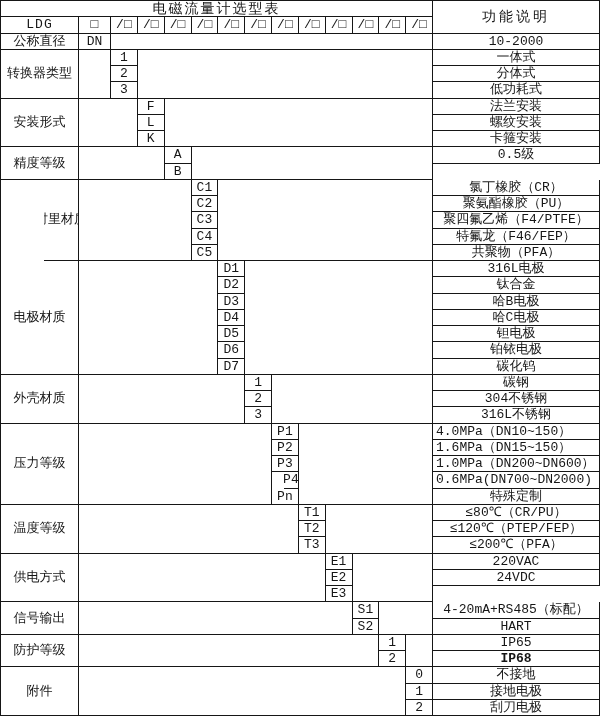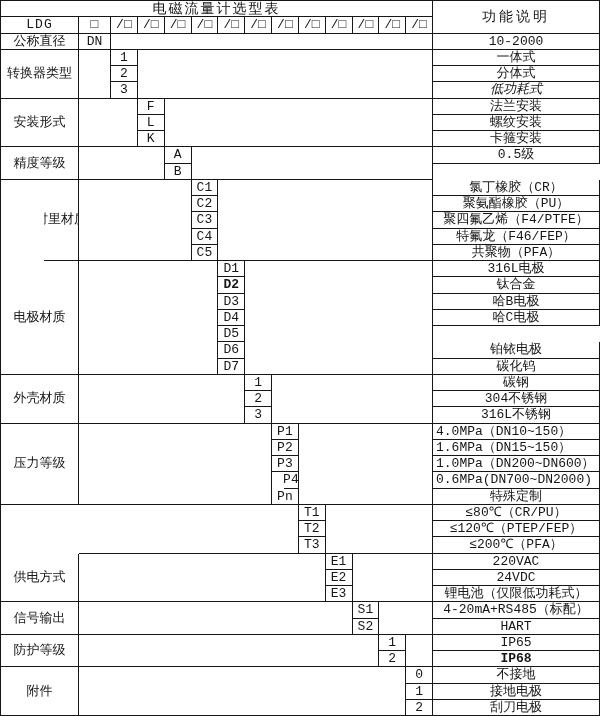--- a/index.html
+++ b/index.html
@@ -60,21 +60,21 @@
       <div class="cell" style="grid-area: 3 / 3 / 4 / 15;"></div>
       <div class="cell" style="grid-area: 3 / 15 / 4 / 16;">10-2000</div>
       <div class="cell lbl" style="grid-area: 4 / 1 / 7 / 2;">转换器类型</div>
       <div class="cell" style="grid-area: 4 / 2 / 7 / 3;"></div>
       <div class="cell" style="grid-area: 4 / 3 / 5 / 4;">1</div>
       <div class="cell" style="grid-area: 5 / 3 / 6 / 4;">2</div>
       <div class="cell" style="grid-area: 6 / 3 / 7 / 4;">3</div>
       <div class="cell" style="grid-area: 4 / 4 / 7 / 15;"></div>
       <div class="cell" style="grid-area: 4 / 15 / 5 / 16;">一体式</div>
       <div class="cell" style="grid-area: 5 / 15 / 6 / 16;">分体式</div>
-      <div class="cell" style="grid-area: 6 / 15 / 7 / 16; font-style: italic;">低功耗式</div>
+      <div class="cell" style="grid-area: 6 / 15 / 7 / 16;">低功耗式</div>
       <div class="cell lbl" style="grid-area: 7 / 1 / 10 / 2;">安装形式</div>
       <div class="cell" style="grid-area: 7 / 2 / 10 / 4;"></div>
       <div class="cell" style="grid-area: 7 / 4 / 8 / 5;">F</div>
       <div class="cell" style="grid-area: 8 / 4 / 9 / 5;">L</div>
       <div class="cell" style="grid-area: 9 / 4 / 10 / 5;">K</div>
       <div class="cell" style="grid-area: 7 / 5 / 10 / 15;"></div>
       <div class="cell" style="grid-area: 7 / 15 / 8 / 16;">法兰安装</div>
       <div class="cell" style="grid-area: 8 / 15 / 9 / 16;">螺纹安装</div>
       <div class="cell" style="grid-area: 9 / 15 / 10 / 16;">卡箍安装</div>
       <div class="cell lbl" style="grid-area: 10 / 1 / 12 / 2;">精度等级</div>
@@ -92,31 +92,32 @@
       <div class="cell" style="grid-area: 16 / 6 / 17 / 7; text-align: center;">C5</div>
       <div class="cell" style="grid-area: 12 / 7 / 17 / 15;"></div>
       <div class="cell" style="grid-area: 12 / 15 / 13 / 16;">氯丁橡胶（CR）</div>
       <div class="cell" style="grid-area: 13 / 15 / 14 / 16;">聚氨酯橡胶（PU）</div>
       <div class="cell" style="grid-area: 14 / 15 / 15 / 16;">聚四氟乙烯（F4/PTFE）</div>
       <div class="cell" style="grid-area: 15 / 15 / 16 / 16;">特氟龙（F46/FEP）</div>
       <div class="cell" style="grid-area: 16 / 15 / 17 / 16;">共聚物（PFA）</div>
       <div class="cell lbl" style="grid-area: 17 / 1 / 24 / 2;">电极材质</div>
       <div class="cell" style="grid-area: 17 / 2 / 24 / 7;"></div>
       <div class="cell" style="grid-area: 17 / 7 / 18 / 8;">D1</div>
-      <div class="cell" style="grid-area: 18 / 7 / 19 / 8; font-weight: bold;">D2</div>
+      <div class="cell" style="grid-area: 18 / 7 / 19 / 8;">D2</div>
       <div class="cell" style="grid-area: 19 / 7 / 20 / 8;">D3</div>
       <div class="cell" style="grid-area: 20 / 7 / 21 / 8;">D4</div>
       <div class="cell" style="grid-area: 21 / 7 / 22 / 8;">D5</div>
       <div class="cell" style="grid-area: 22 / 7 / 23 / 8;">D6</div>
       <div class="cell" style="grid-area: 23 / 7 / 24 / 8;">D7</div>
       <div class="cell" style="grid-area: 17 / 8 / 24 / 15;"></div>
       <div class="cell" style="grid-area: 17 / 15 / 18 / 16;">316L电极</div>
       <div class="cell" style="grid-area: 18 / 15 / 19 / 16;">钛合金</div>
       <div class="cell" style="grid-area: 19 / 15 / 20 / 16;">哈B电极</div>
       <div class="cell" style="grid-area: 20 / 15 / 21 / 16;">哈C电极</div>
+      <div class="cell" style="grid-area: 21 / 15 / 22 / 16;">钽电极</div>
       <div class="cell" style="grid-area: 22 / 15 / 23 / 16;">铂铱电极</div>
       <div class="cell" style="grid-area: 23 / 15 / 24 / 16;">碳化钨</div>
       <div class="cell lbl" style="grid-area: 24 / 1 / 27 / 2;">外壳材质</div>
       <div class="cell" style="grid-area: 24 / 2 / 27 / 8;"></div>
       <div class="cell" style="grid-area: 24 / 8 / 25 / 9;">1</div>
       <div class="cell" style="grid-area: 25 / 8 / 26 / 9;">2</div>
       <div class="cell" style="grid-area: 26 / 8 / 27 / 9;">3</div>
       <div class="cell" style="grid-area: 24 / 9 / 27 / 15;"></div>
       <div class="cell" style="grid-area: 24 / 15 / 25 / 16;">碳钢</div>
       <div class="cell" style="grid-area: 25 / 15 / 26 / 16;">304不锈钢</div>
@@ -127,37 +128,37 @@
       <div class="cell" style="grid-area: 28 / 9 / 29 / 10;">P2</div>
       <div class="cell" style="grid-area: 29 / 9 / 30 / 10;">P3</div>
       <div class="cell" style="grid-area: 30 / 9 / 31 / 10; margin-left: 12px;">P4</div>
       <div class="cell" style="grid-area: 31 / 9 / 32 / 10;">Pn</div>
       <div class="cell" style="grid-area: 27 / 10 / 32 / 15;"></div>
       <div class="cell left" style="grid-area: 27 / 15 / 28 / 16;">4.0MPa（DN10~150）</div>
       <div class="cell left" style="grid-area: 28 / 15 / 29 / 16;">1.6MPa（DN15~150）</div>
       <div class="cell left" style="grid-area: 29 / 15 / 30 / 16;">1.0MPa（DN200~DN600）</div>
       <div class="cell left" style="grid-area: 30 / 15 / 31 / 16;">0.6MPa(DN700~DN2000)</div>
       <div class="cell" style="grid-area: 31 / 15 / 32 / 16;">特殊定制</div>
+      <div class="cell lbl" style="grid-area: 32 / 1 / 35 / 2;">温度等级</div>
       <div class="cell" style="grid-area: 32 / 2 / 35 / 10;"></div>
       <div class="cell" style="grid-area: 32 / 10 / 33 / 11;">T1</div>
       <div class="cell" style="grid-area: 33 / 10 / 34 / 11;">T2</div>
       <div class="cell" style="grid-area: 34 / 10 / 35 / 11;">T3</div>
       <div class="cell" style="grid-area: 32 / 11 / 35 / 15;"></div>
       <div class="cell" style="grid-area: 32 / 15 / 33 / 16;">≤80℃（CR/PU）</div>
       <div class="cell" style="grid-area: 33 / 15 / 34 / 16;">≤120℃（PTEP/FEP）</div>
       <div class="cell" style="grid-area: 34 / 15 / 35 / 16;">≤200℃（PFA）</div>
       <div class="cell lbl" style="grid-area: 35 / 1 / 38 / 2;">供电方式</div>
       <div class="cell" style="grid-area: 35 / 2 / 38 / 11;"></div>
       <div class="cell" style="grid-area: 35 / 11 / 36 / 12;">E1</div>
       <div class="cell" style="grid-area: 36 / 11 / 37 / 12;">E2</div>
       <div class="cell" style="grid-area: 37 / 11 / 38 / 12;">E3</div>
       <div class="cell" style="grid-area: 35 / 12 / 38 / 15;"></div>
       <div class="cell" style="grid-area: 35 / 15 / 36 / 16;">220VAC</div>
       <div class="cell" style="grid-area: 36 / 15 / 37 / 16;">24VDC</div>
-      <div class="cell" style="grid-area: 37 / 15 / 38 / 16;">锂电池（仅限低功耗式）</div>
       <div class="cell lbl" style="grid-area: 38 / 1 / 40 / 2;">信号输出</div>
       <div class="cell" style="grid-area: 38 / 2 / 40 / 12;"></div>
       <div class="cell" style="grid-area: 38 / 12 / 39 / 13;">S1</div>
       <div class="cell" style="grid-area: 39 / 12 / 40 / 13;">S2</div>
       <div class="cell" style="grid-area: 38 / 13 / 40 / 15;"></div>
       <div class="cell" style="grid-area: 38 / 15 / 39 / 16;">4-20mA+RS485（标配）</div>
       <div class="cell" style="grid-area: 39 / 15 / 40 / 16;">HART</div>
       <div class="cell lbl" style="grid-area: 40 / 1 / 42 / 2;">防护等级</div>
       <div class="cell" style="grid-area: 40 / 2 / 42 / 13;"></div>
       <div class="cell" style="grid-area: 40 / 13 / 41 / 14;">1</div>

